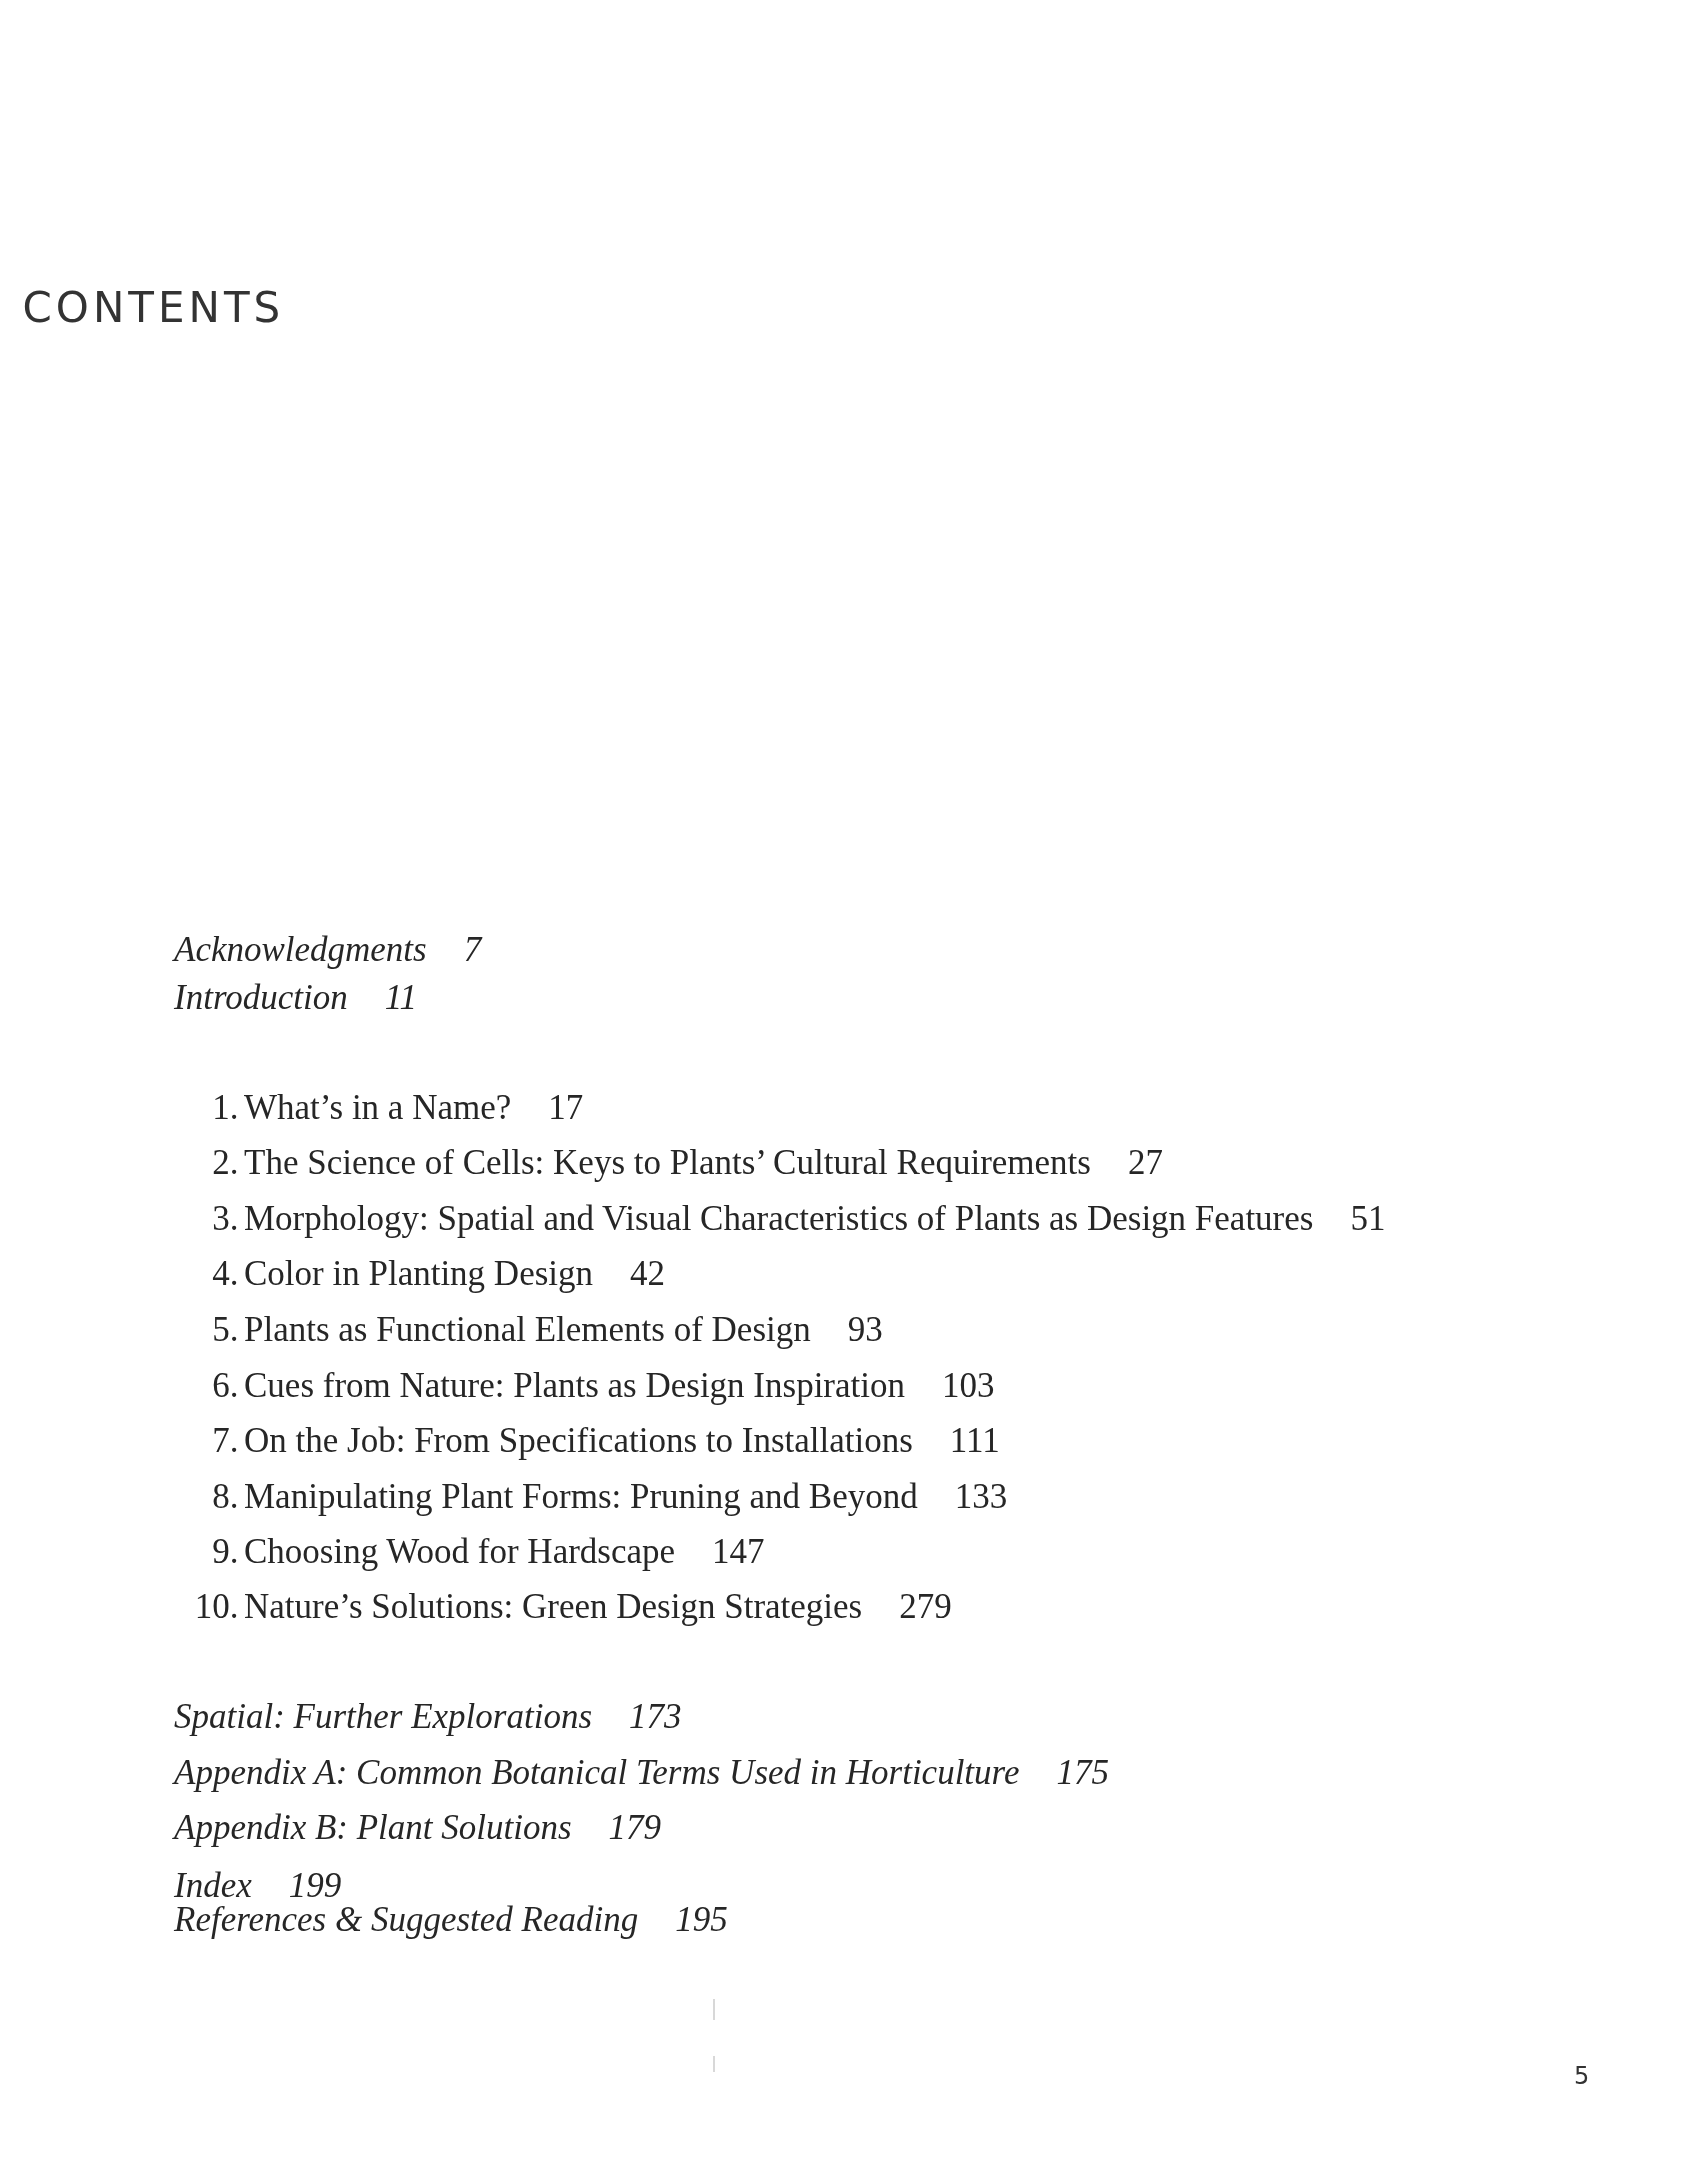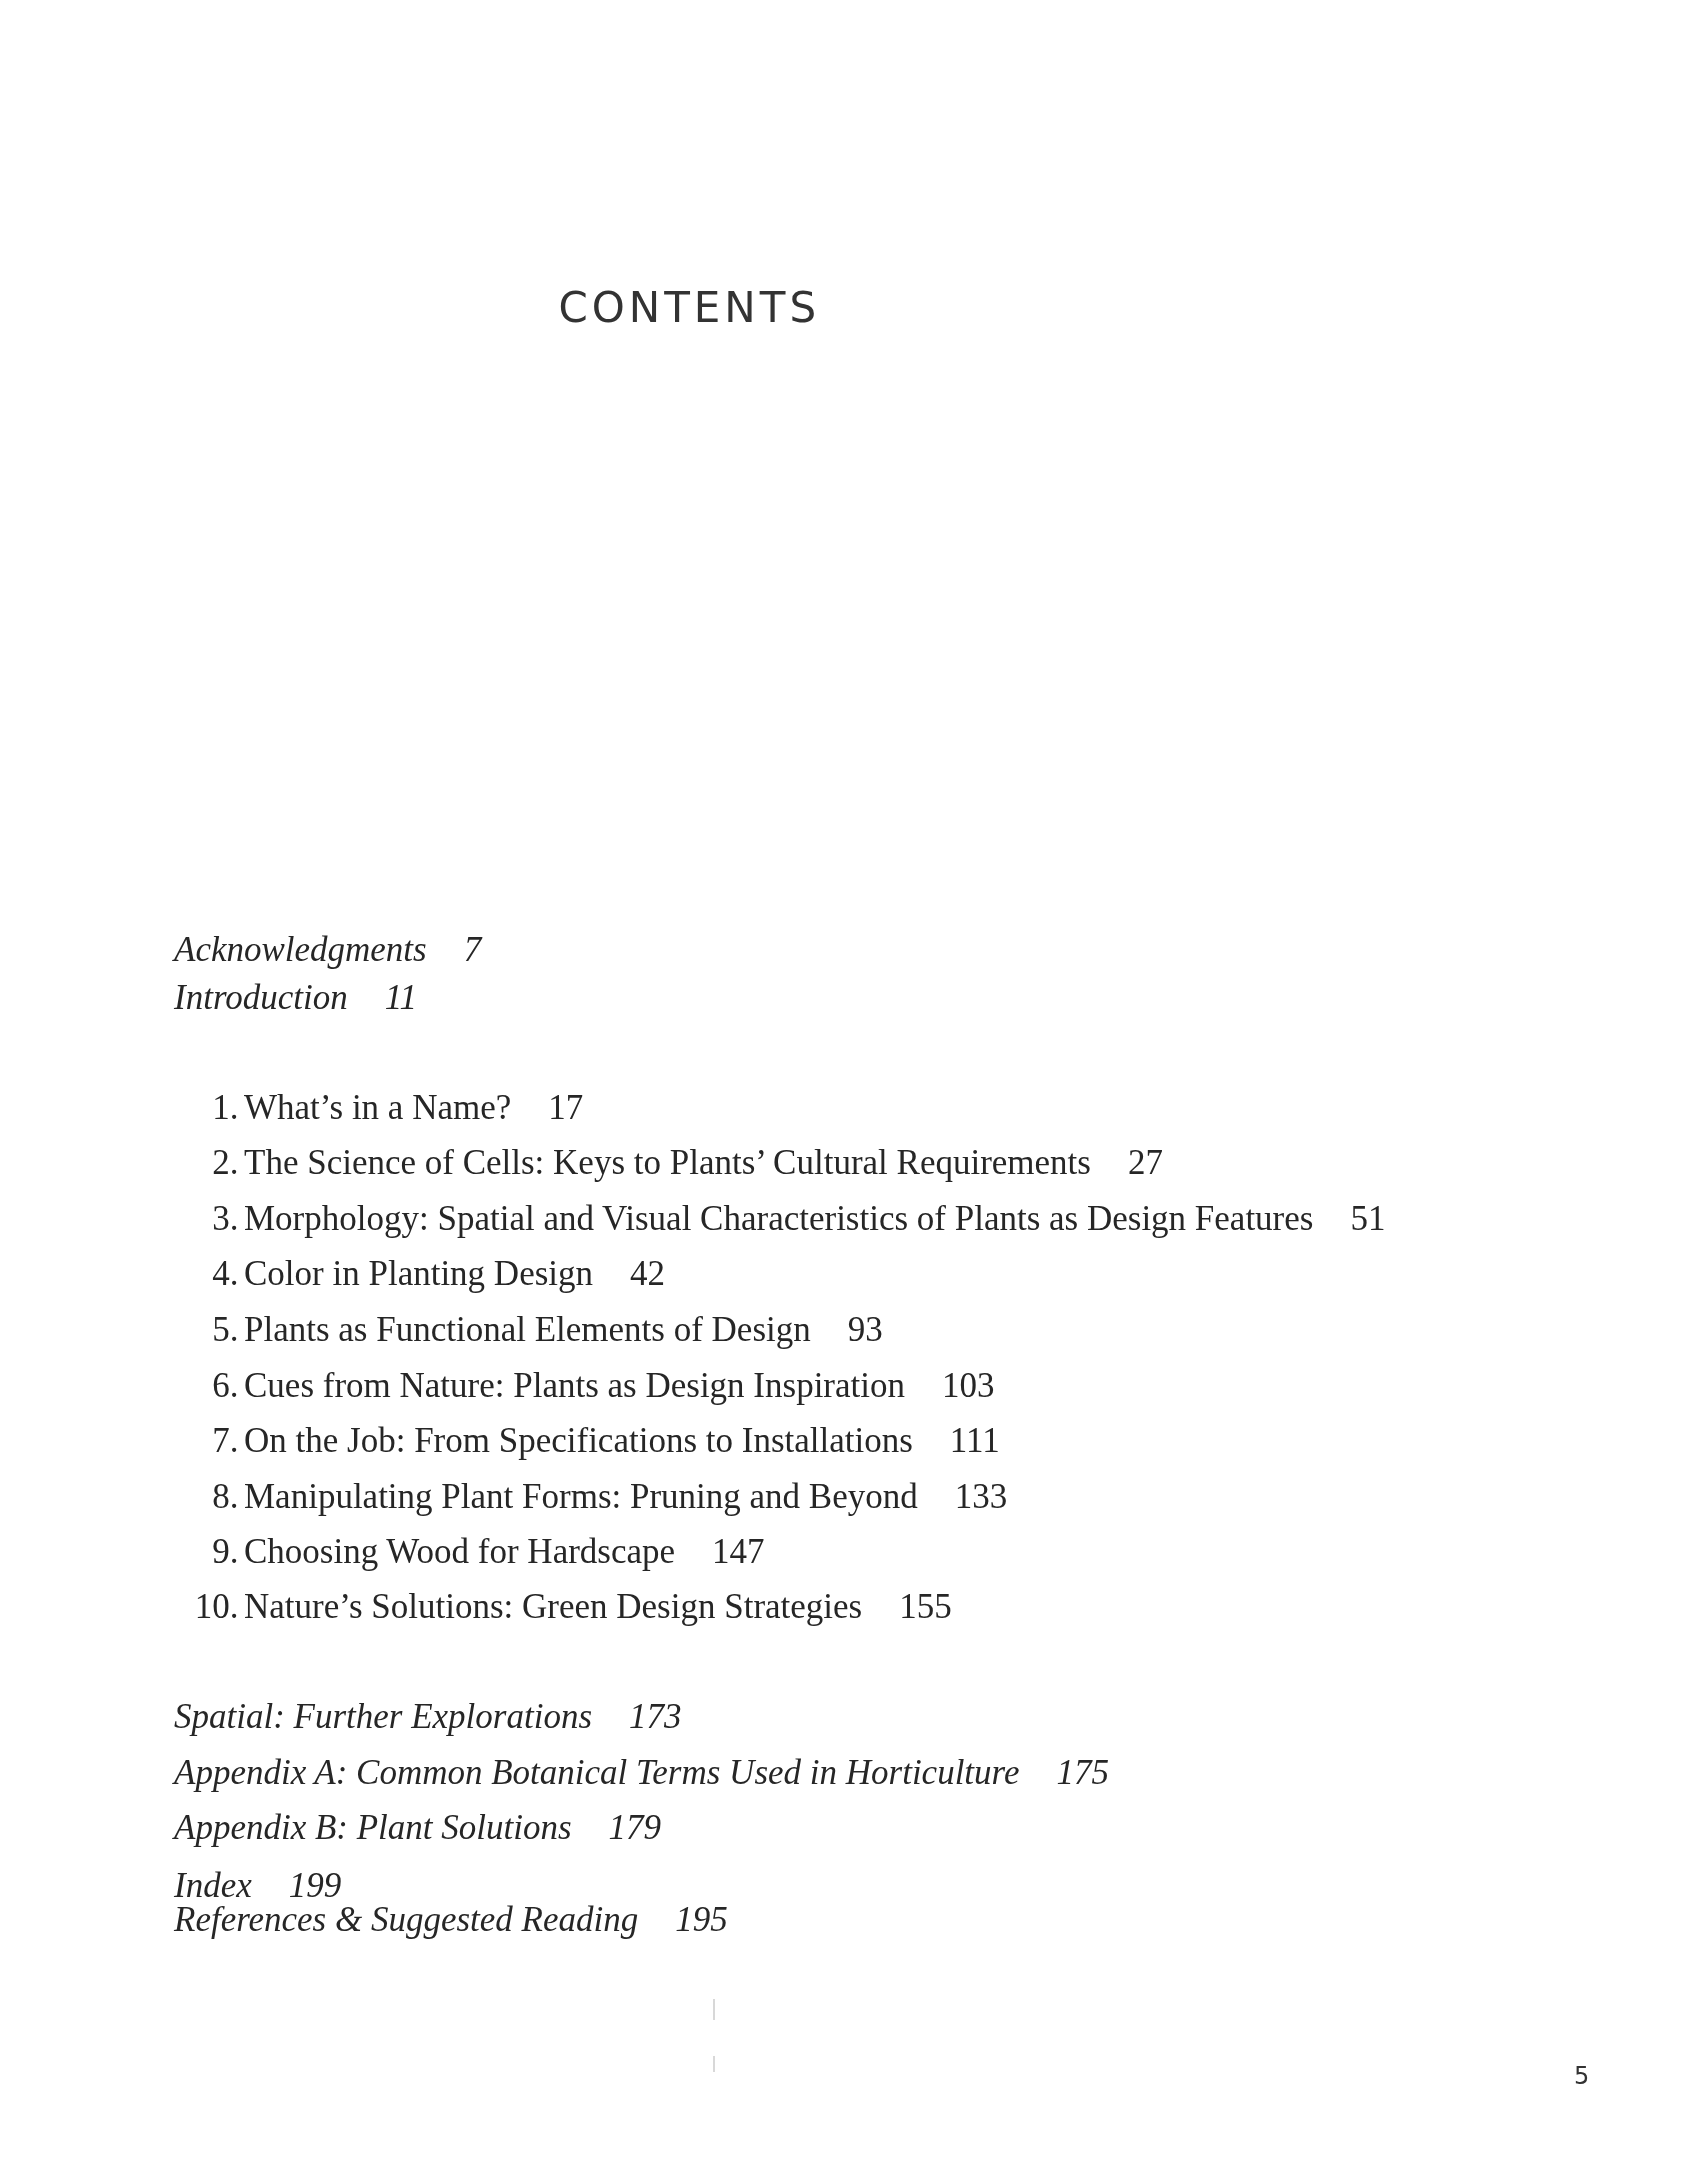--- a/index.html
+++ b/index.html
@@ -12,21 +12,21 @@
       height: 2183px;
       position: relative;
       overflow: hidden;
       color: #2b2b2b;
     }
     .title {
       position: absolute;
       left: 0;
       width: 1356px;
       top: 283px;
-      text-align: center;
+      text-align: left;
       font-family: "DejaVu Sans", sans-serif;
       font-size: 42px;
       letter-spacing: 4px;
       color: #333333;
       padding-left: 22.5px;
       box-sizing: border-box;
     }
     .toc-line {
       position: absolute;
       white-space: nowrap;
@@ -101,21 +101,21 @@
 <div class="toc-line chapter" style="top:1421px;">
   <span class="num">7.</span><span class="chap-title">On the Job: From Specifications to Installations</span><span class="page">111</span>
 </div>
 <div class="toc-line chapter" style="top:1477px;">
   <span class="num">8.</span><span class="chap-title">Manipulating Plant Forms: Pruning and Beyond</span><span class="page">133</span>
 </div>
 <div class="toc-line chapter" style="top:1532px;">
   <span class="num">9.</span><span class="chap-title">Choosing Wood for Hardscape</span><span class="page">147</span>
 </div>
 <div class="toc-line chapter" style="top:1587px;">
-  <span class="num">10.</span><span class="chap-title">Nature’s Solutions: Green Design Strategies</span><span class="page">155</span>
+  <span class="num">10.</span><span class="chap-title">Nature’s Solutions: Green Design Strategies</span><span class="page">279</span>
 </div>
 
 <div class="toc-line back" style="top:1697px;">
   <span>Spatial: Further Explorations</span><span class="page">173</span>
 </div>
 <div class="toc-line back" style="top:1753px;">
   <span>Appendix A: Common Botanical Terms Used in Horticulture</span><span class="page">175</span>
 </div>
 <div class="toc-line back" style="top:1808px;">
   <span>Appendix B: Plant Solutions</span><span class="page">179</span>

